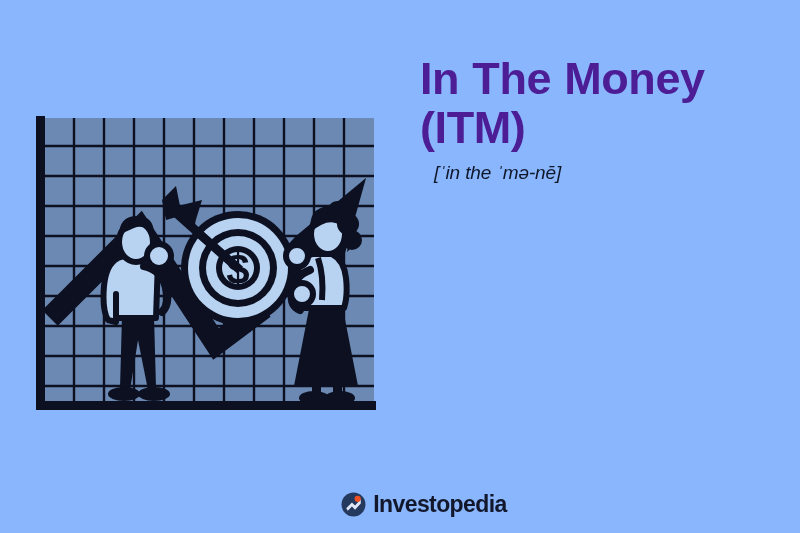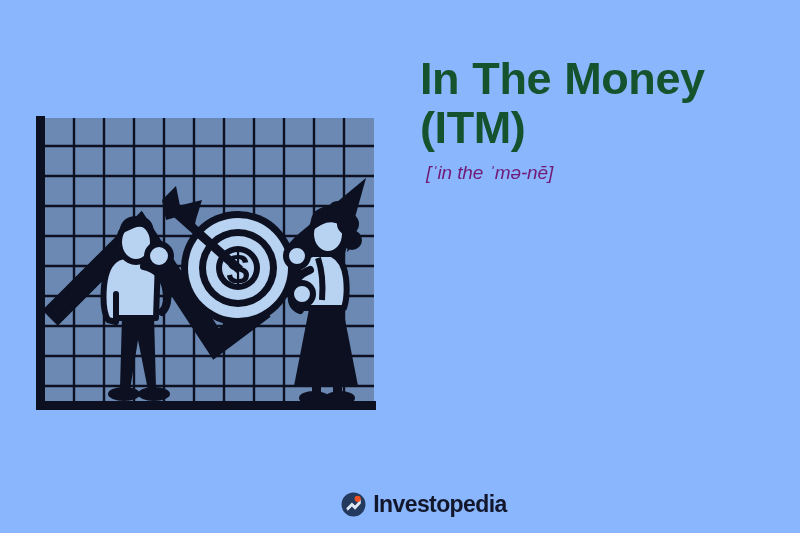--- a/index.html
+++ b/index.html
@@ -44,30 +44,30 @@
     top: 54px;
     width: 358px;
   }
 
   #term-title {
     margin: 0;
     font-size: 45px;
     line-height: 49px;
     font-weight: bold;
     letter-spacing: -0.4px;
-    color: #14532d;
+    color: #4c1d95;
     word-spacing: 1px;
   }
 
   #pronunciation {
-    margin: 10px 0 0 6px;
+    margin: 10px 0 0 14px;
     font-size: 19px;
     line-height: 22px;
     font-style: italic;
-    color: #701a75;
+    color: #0f172a;
     letter-spacing: -0.1px;
   }
 
   #definition {
     margin: 14px 0 0 0;
     font-size: 25.5px;
     line-height: 33.5px;
     font-weight: bold;
     color: #07070c;
     letter-spacing: -0.35px;

